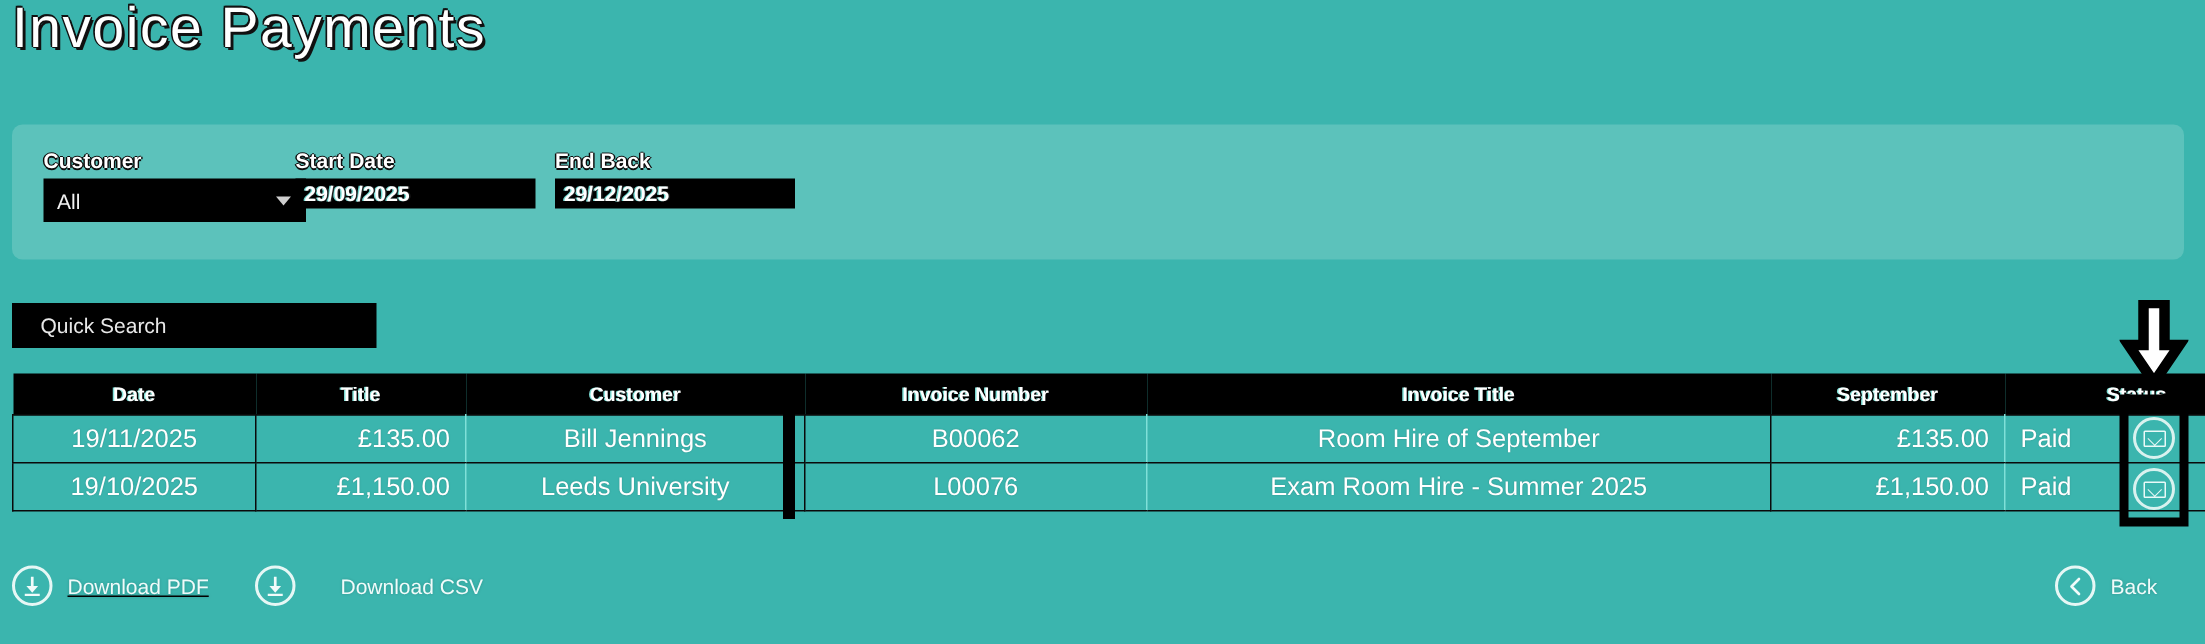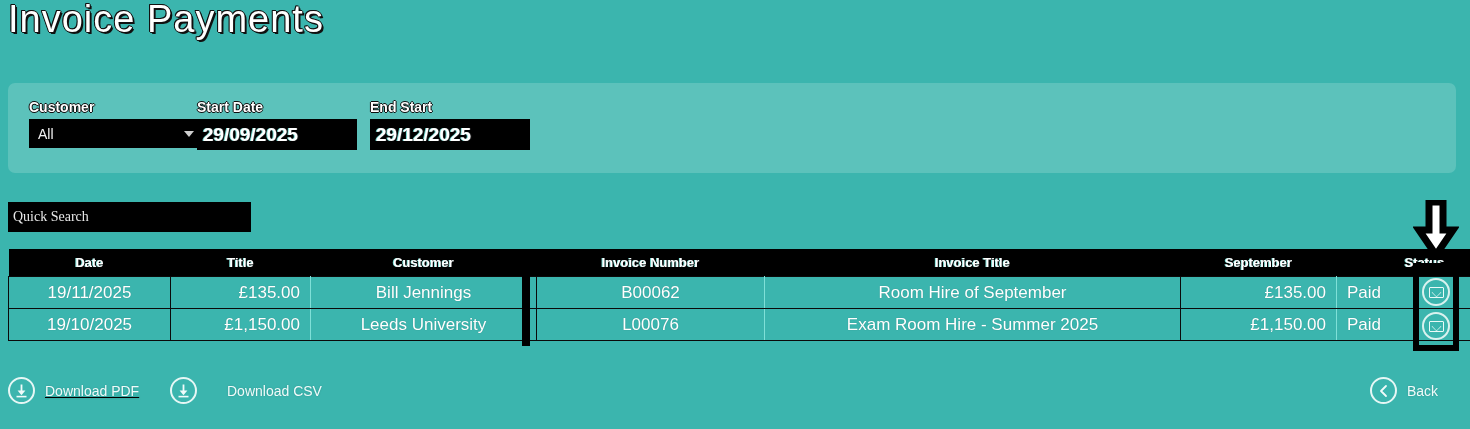--- a/index.html
+++ b/index.html
@@ -70,24 +70,24 @@
     position: absolute;
     right: 10px;
     top: 12px;
     width: 0; height: 0;
     border-left: 5px solid transparent;
     border-right: 5px solid transparent;
     border-top: 6px solid #cfcfcf;
   }
   .date-box {
     width: 160px;
-    height: 31px;
-    background: #000000;
-    color: #ffffff;
-    font-size: 19px;
+    height: 20px;
+    background: #000000;
+    color: #ffffff;
+    font-size: 14px;
     font-weight: 700;
     display: flex;
     align-items: center;
     padding-left: 6px;
     box-sizing: border-box;
     text-shadow: 1px 0 0 #1d1d1d, -1px 0 0 #6fd6cf;
   }
   .date-box.wide { width: 160px; }
 
   
@@ -95,23 +95,22 @@
     position: absolute;
     left: 8px;
     top: 202px;
     width: 243px;
     height: 30px;
     background: #000000;
     color: #e8e8e8;
     font-size: 14px;
     display: flex;
     align-items: center;
-    padding-left: 5px;
-    box-sizing: border-box;
-    font-family: Liberation Serif, serif;
+    padding-left: 19px;
+    box-sizing: border-box;
   }
 
   
   .table-wrap {
     position: absolute;
     left: 8px;
     top: 249px;
     width: 1448px;
   }
   table.grid {
@@ -258,21 +257,21 @@
       <span class="chev-down"></span>
     </div>
   </div>
 
   <div class="field" style="left:189px;">
     <div class="field-label">Start Date</div>
     <div class="date-box">29/09/2025</div>
   </div>
 
   <div class="field" style="left:362px;">
-    <div class="field-label">End Start</div>
+    <div class="field-label">End Back</div>
     <div class="date-box wide">29/12/2025</div>
   </div>
 
 </div>
 
 <div class="quick-search">Quick Search</div>
 
 <div class="table-wrap">
   <table class="grid">
     <thead>

